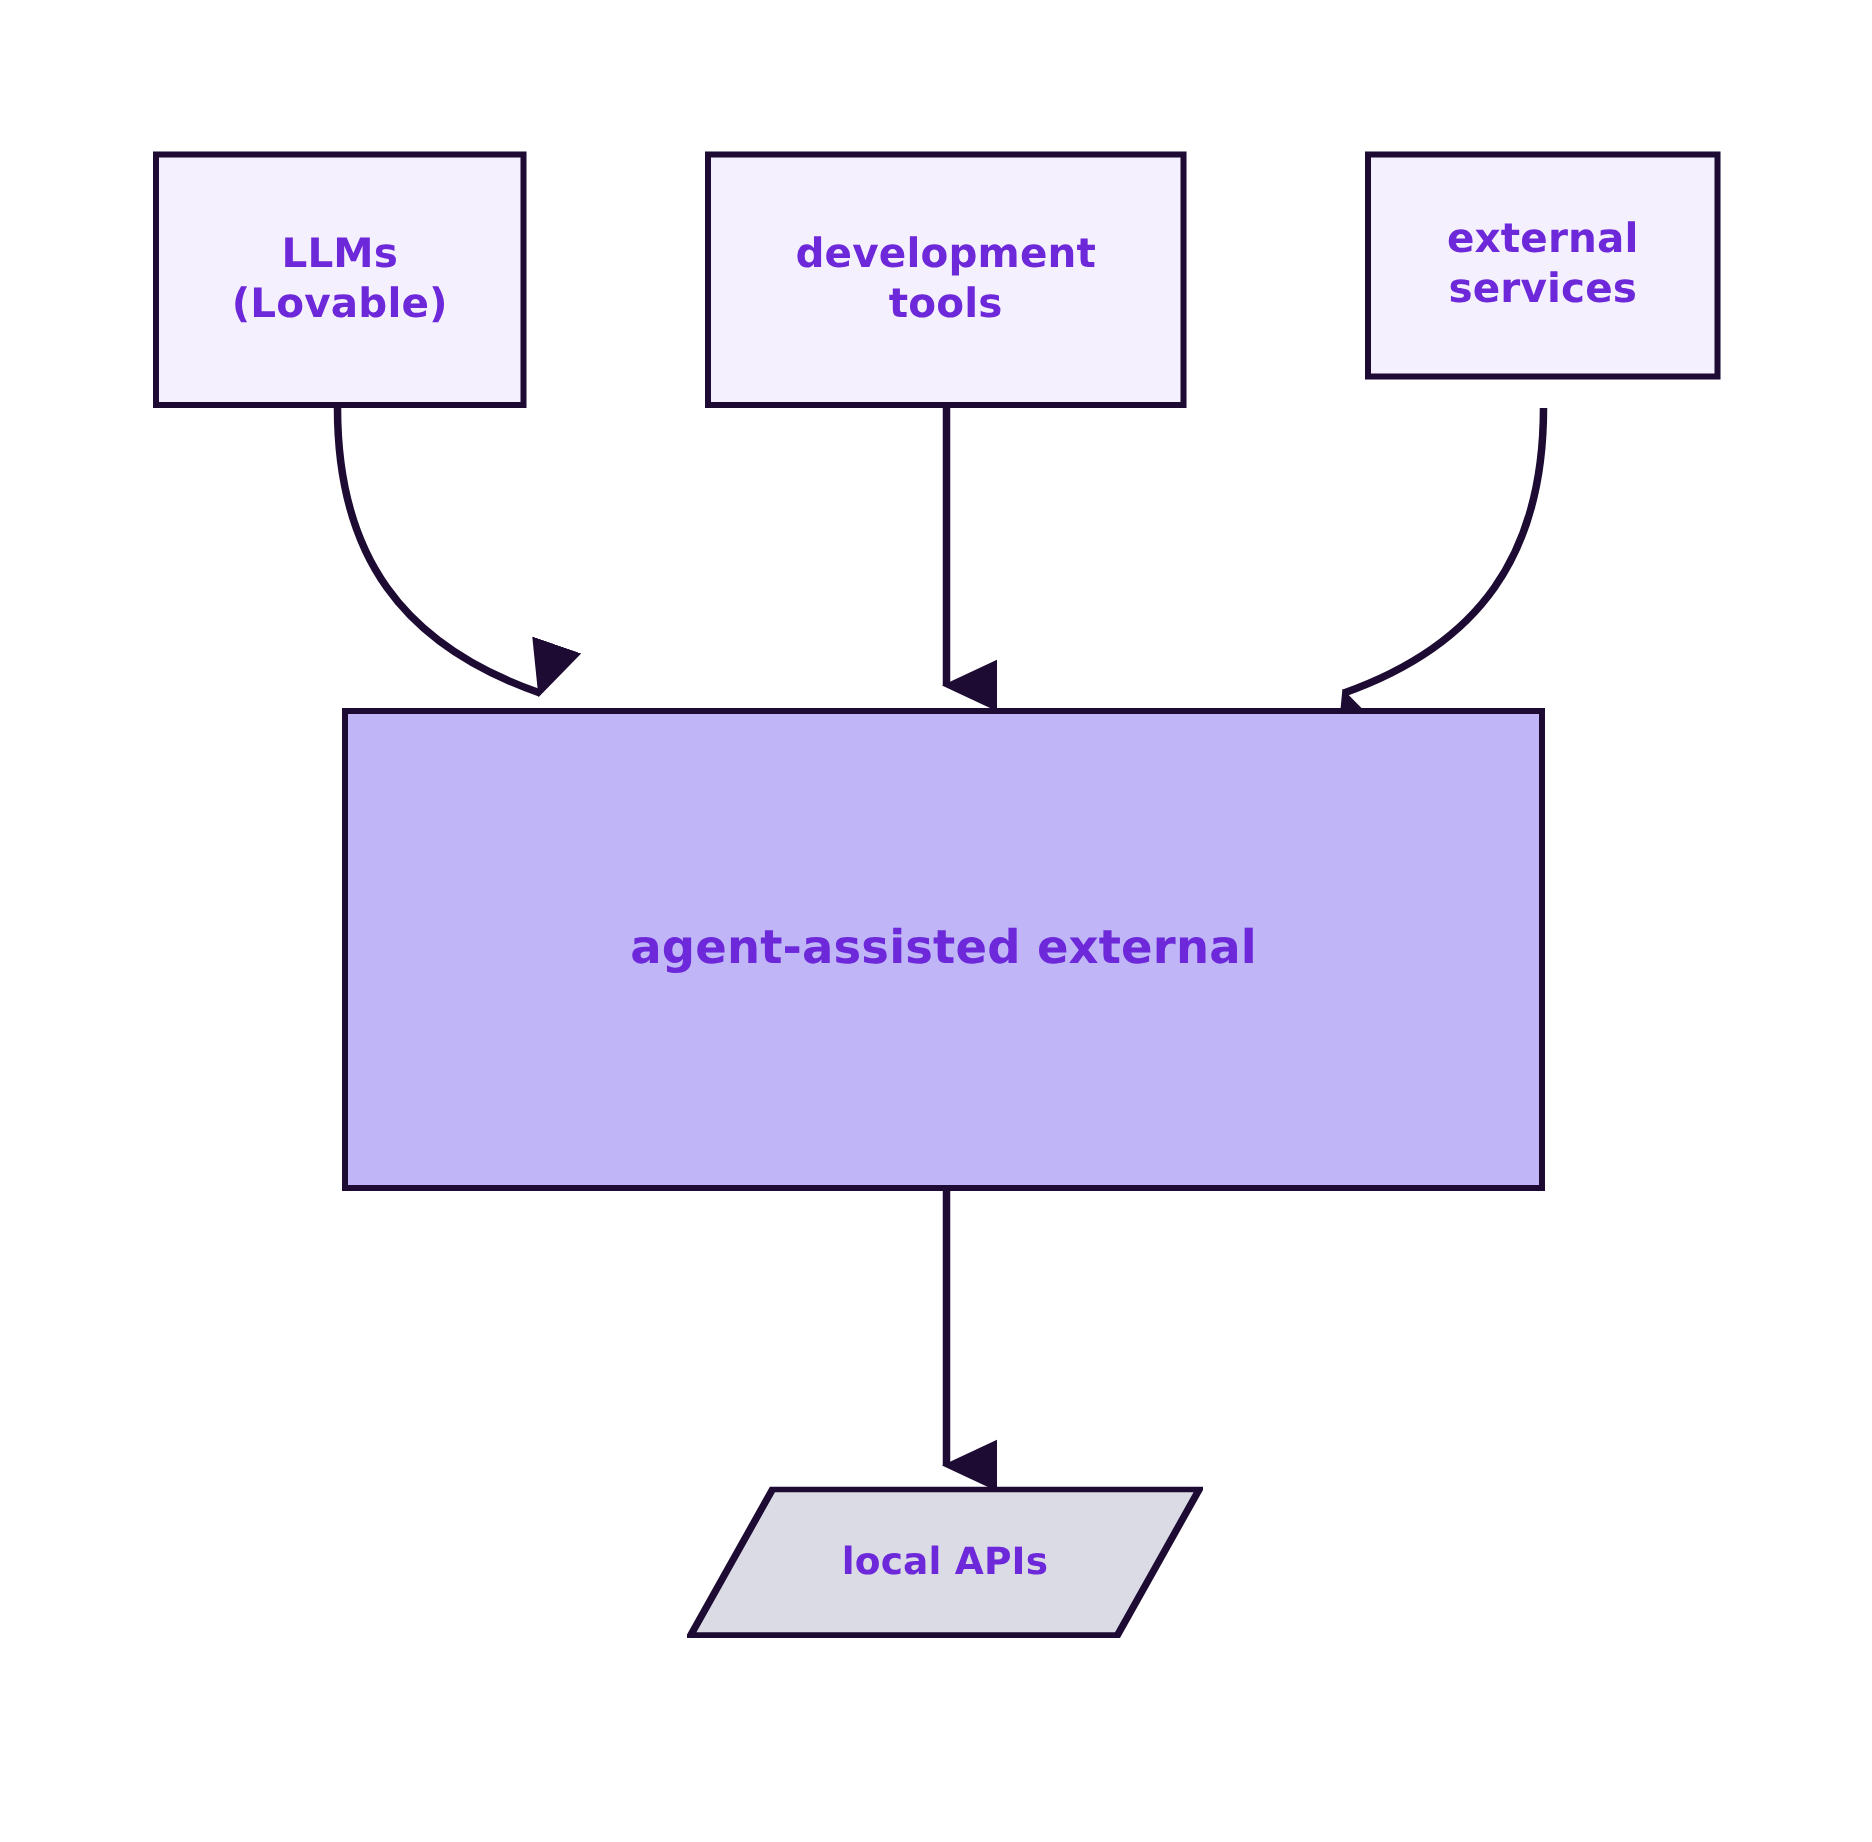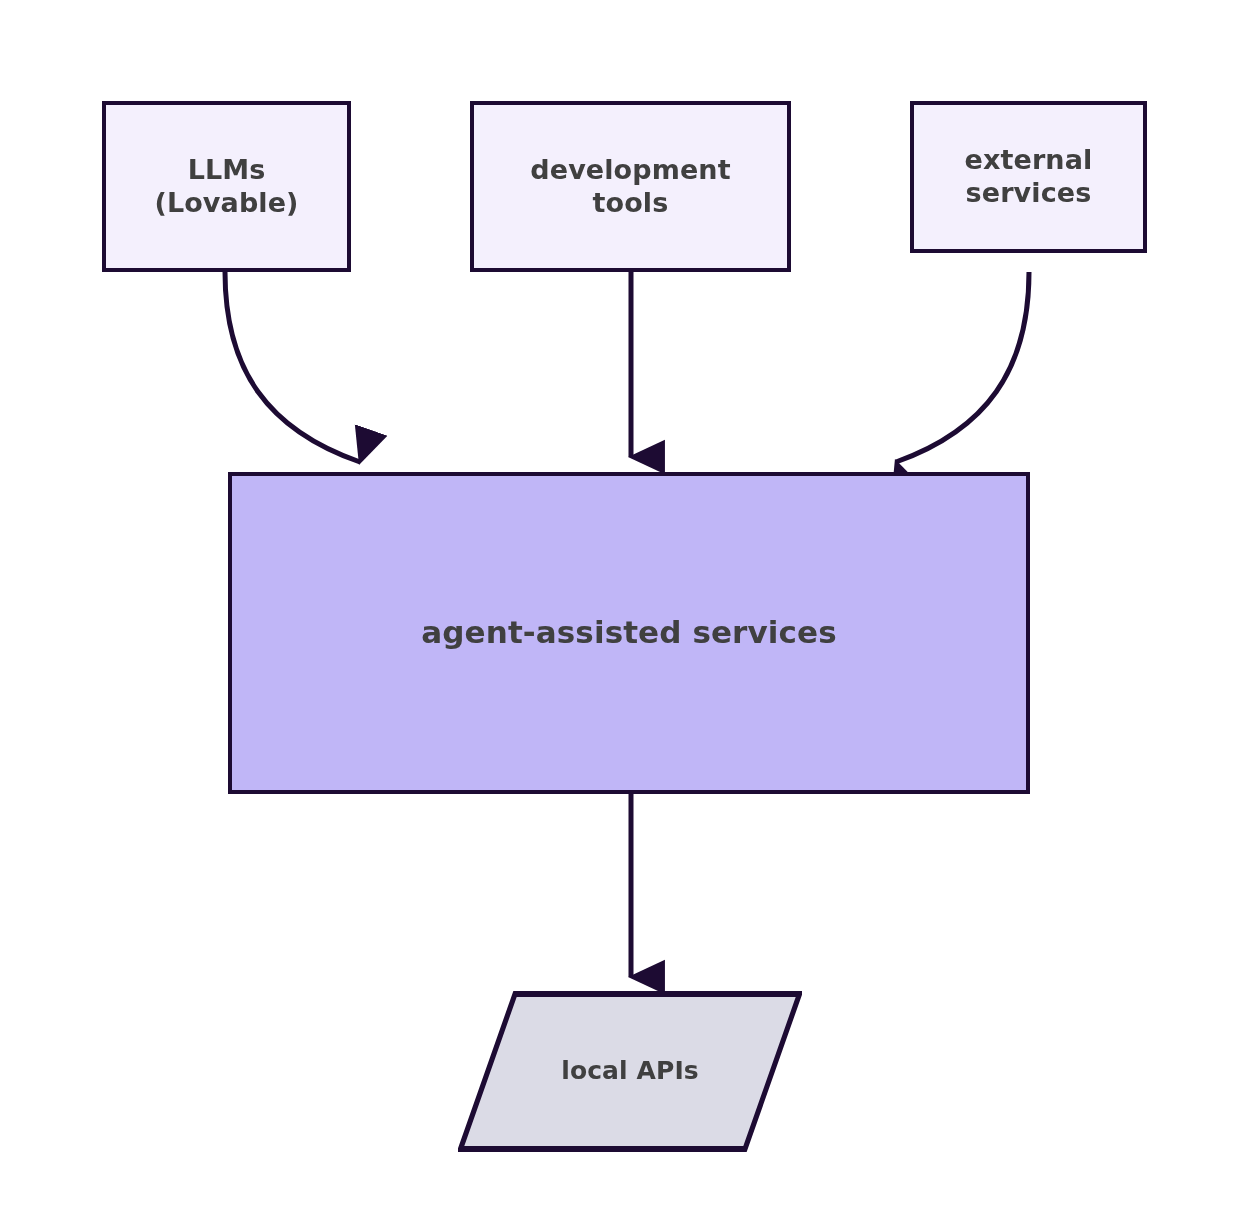--- a/index.html
+++ b/index.html
@@ -30,21 +30,21 @@
     position: absolute;
     box-sizing: border-box;
     display: flex;
     align-items: center;
     justify-content: center;
     text-align: center;
     z-index: 2;
   }
   .node-label {
     font-weight: 700;
-    color: #404040;
+    color: #6d28d9;
     line-height: 1.22;
     letter-spacing: 0.1px;
     white-space: pre-line;
   }
   .rect-node {
     border: 4px solid #1d0b33;
     background: #f4f0fd;
   }
   .rect-node .node-label {
     font-size: 27px;
@@ -75,21 +75,21 @@
     border: 4px solid #1d0b33;
     background: #c0b6f7;
   }
   #node-gateway .node-label {
     font-size: 31px;
   }
   #node-localapis {
     left: 458px;
     top: 991px;
     width: 344px;
-    height: 161px;
+    height: 101px;
     background: transparent;
   }
   #node-localapis .node-label {
     font-size: 25px;
     position: relative;
     z-index: 2;
   }
   .para-shape {
     position: absolute;
     left: 0;
@@ -140,21 +140,21 @@
     <span class="node-label">development
 tools</span>
   </div>
 
   <div class="node rect-node" id="node-external">
     <span class="node-label">external
 services</span>
   </div>
 
   <div class="node" id="node-gateway">
-    <span class="node-label">agent-assisted services</span>
+    <span class="node-label">agent-assisted external</span>
   </div>
 
   <div class="node" id="node-localapis">
     <svg class="para-shape" viewBox="0 0 344 133" preserveAspectRatio="none">
       <polygon points="57,2.5 341.5,2.5 287,130.5 2.5,130.5" fill="#dbdbe6" stroke="#1d0b33" stroke-width="5" stroke-linejoin="miter"></polygon>
     </svg>
     <span class="node-label">local APIs</span>
   </div>
 
 </div>

